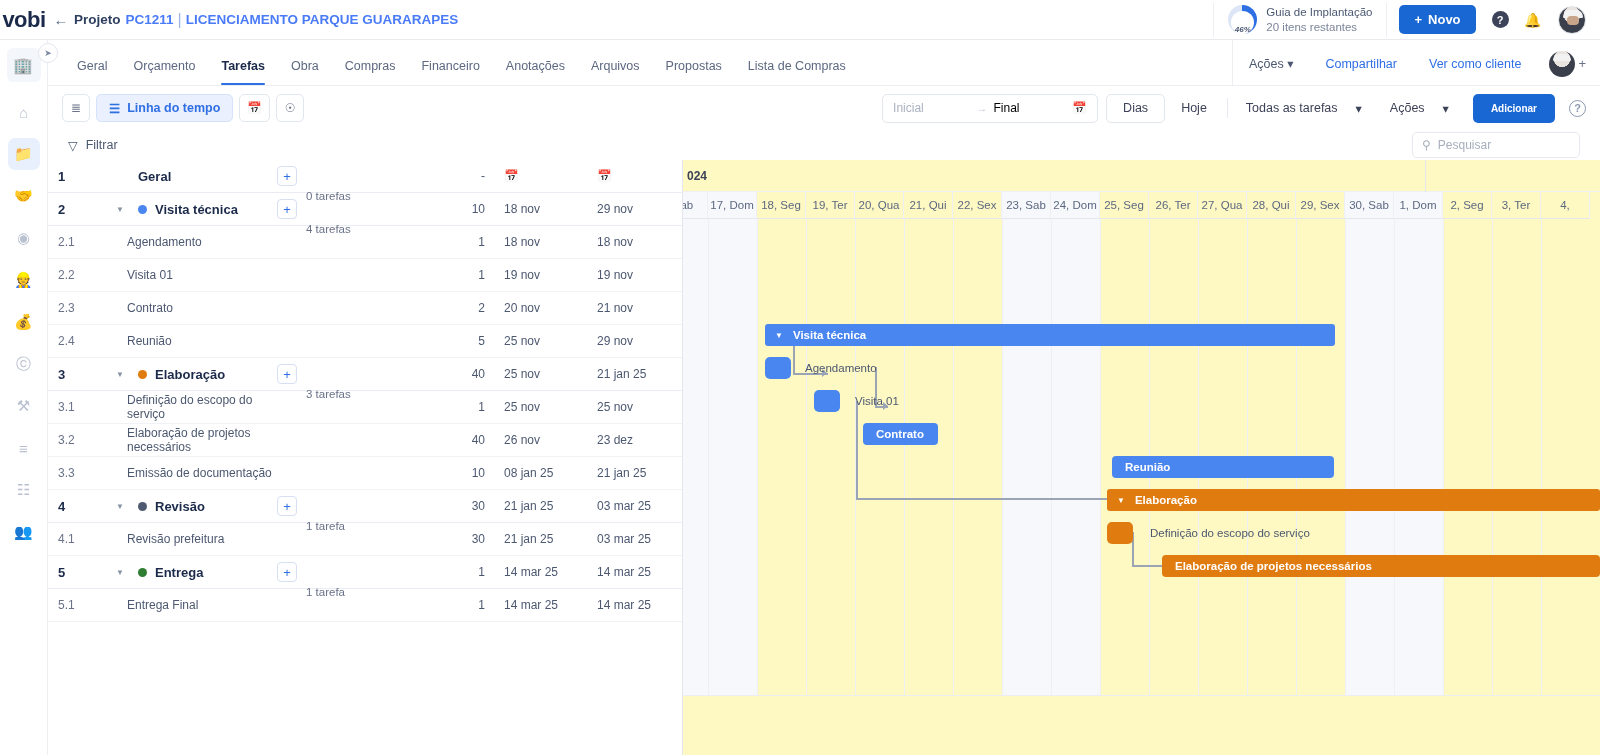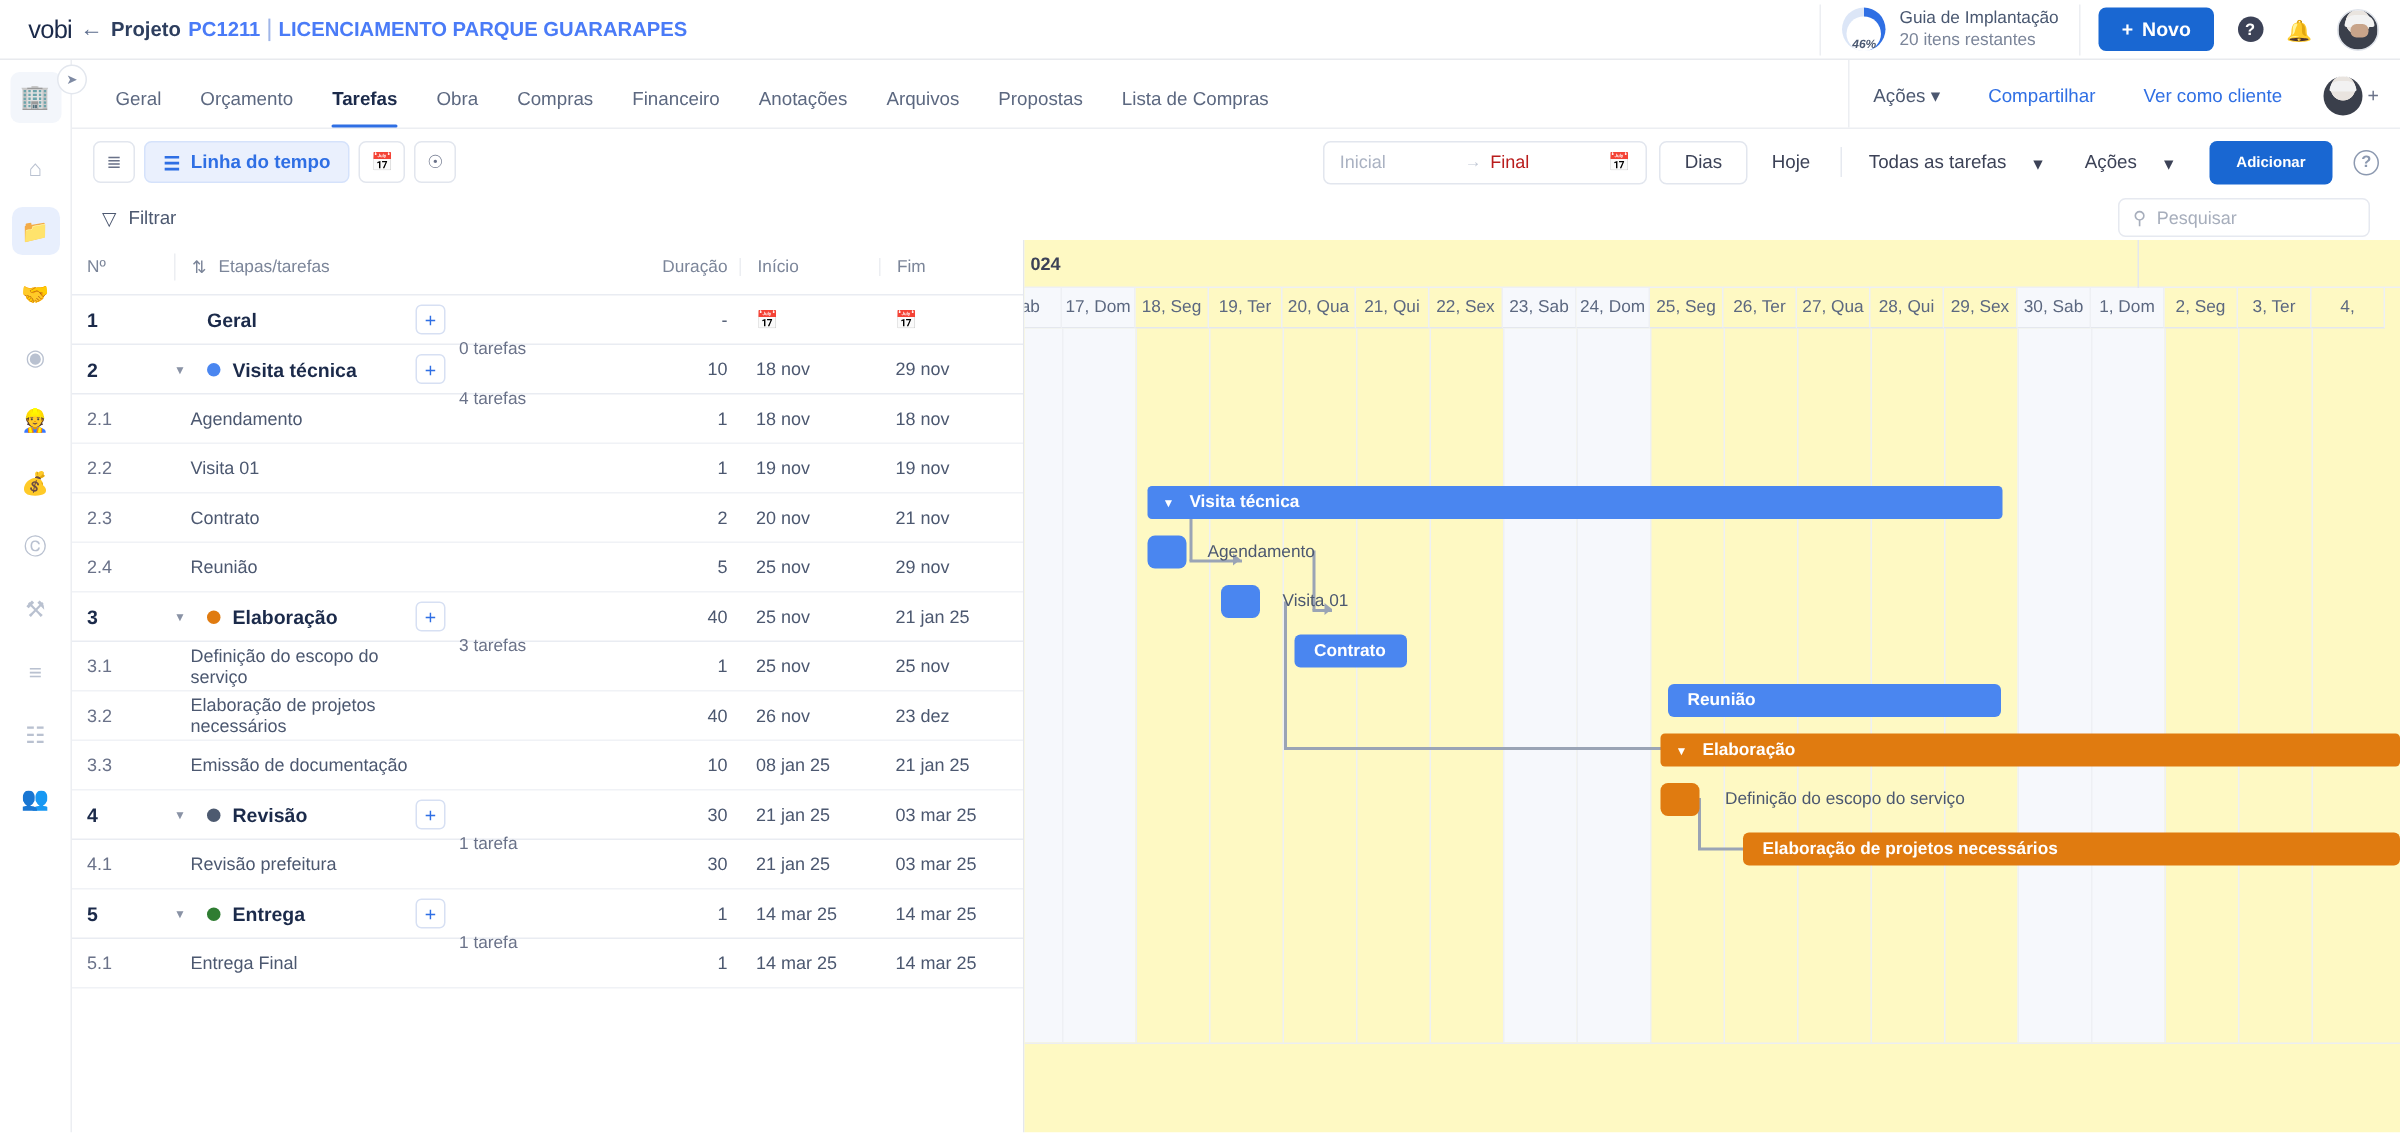--- a/index.html
+++ b/index.html
@@ -12,22 +12,22 @@
   }
   .app { position: relative; width: 1600px; height: 755px; }
 
   
   .topbar {
     position: absolute; left: 0; top: 0; width: 1600px; height: 40px;
     background: #fff; border-bottom: 1px solid #e8eaee;
     display: flex; align-items: center;
   }
   .logo {
-    width: 48px; min-width: 48px; text-align: right;
-    font-size: 17px; font-weight: normal; color: #1b2a4a; letter-spacing: -0.5px;
+    width: 48px; min-width: 48px; text-align: center;
+    font-size: 22px; font-weight: bold; color: #1b2a4a; letter-spacing: -0.5px;
   }
   .back-arrow {
     width: 26px; display: flex; align-items: center; justify-content: center;
     color: #5a6b8c; font-size: 15px; cursor: pointer;
   }
   .proj-label { font-size: 13.5px; font-weight: bold; color: #2d3e5e; margin-right: 5px; }
   .proj-code { font-size: 13.5px; font-weight: bold; color: #4a7bf7; }
   .proj-sep { color: #9fb5e8; margin: 0 4px; font-weight: 400; }
   .proj-name { font-size: 13.5px; font-weight: bold; color: #4a7bf7; }
   .top-right { margin-left: auto; display: flex; align-items: center; height: 100%; }
@@ -148,21 +148,21 @@
     background: #eaf0fd; border-color: #d5e2fb; color: #2f6fe4;
     font-weight: bold; font-size: 12.5px; gap: 7px; padding: 0 12px;
   }
   .tool-right { margin-left: auto; display: flex; align-items: center; gap: 0; }
   .daterange {
     width: 216px; height: 29px; border: 1px solid #e2e6ee; border-radius: 5px;
     display: flex; align-items: center; padding: 0 10px; font-size: 12px;
     color: #aab2c2; cursor: pointer; margin-right: 8px;
   }
   .dr-arrow { margin: 0 6px 0 auto; font-size: 11px; color: #c3cad6; }
-  .dr-final { color: #b91c1c; text-align: right; }
+  .dr-final { color: #000000; text-align: right; }
   .dr-cal { margin-left: auto; font-size: 12px; color: #9aa4b5; }
   .btn-outline {
     height: 29px; border: 1px solid #e2e6ee; border-radius: 5px; background: #fff;
     font-size: 12.5px; color: #3c4257; padding: 0 16px; display: flex;
     align-items: center; cursor: pointer; font-family: inherit;
   }
   .btn-plain {
     height: 29px; font-size: 12.5px; color: #3c4257; padding: 0 16px;
     display: flex; align-items: center; cursor: pointer;
   }
@@ -412,30 +412,20 @@
       <span>▽</span>
       <span>Filtrar</span>
     </div>
     <div class="search-box">
       <span>⚲</span>
       <span>Pesquisar</span>
     </div>
   </div>
 
   <div class="left-panel">
-    <div class="th-row">
-      <div class="c-num">Nº</div>
-      <div class="c-name">
-        <span>⇅</span>
-        <span>Etapas/tarefas</span>
-      </div>
-      <div class="c-dur">Duração</div>
-      <div class="c-ini">Início</div>
-      <div class="c-fim">Fim</div>
-    </div>
 
     <div class="trow group">
       <div class="num-cell">1</div>
       <div class="c-name">
         <span class="caret"></span>
         <span>Geral</span>
       </div>
       <div class="addwrap">
         <div class="plus-btn">+</div>
         <span class="tarefas-lbl">0 tarefas</span>

